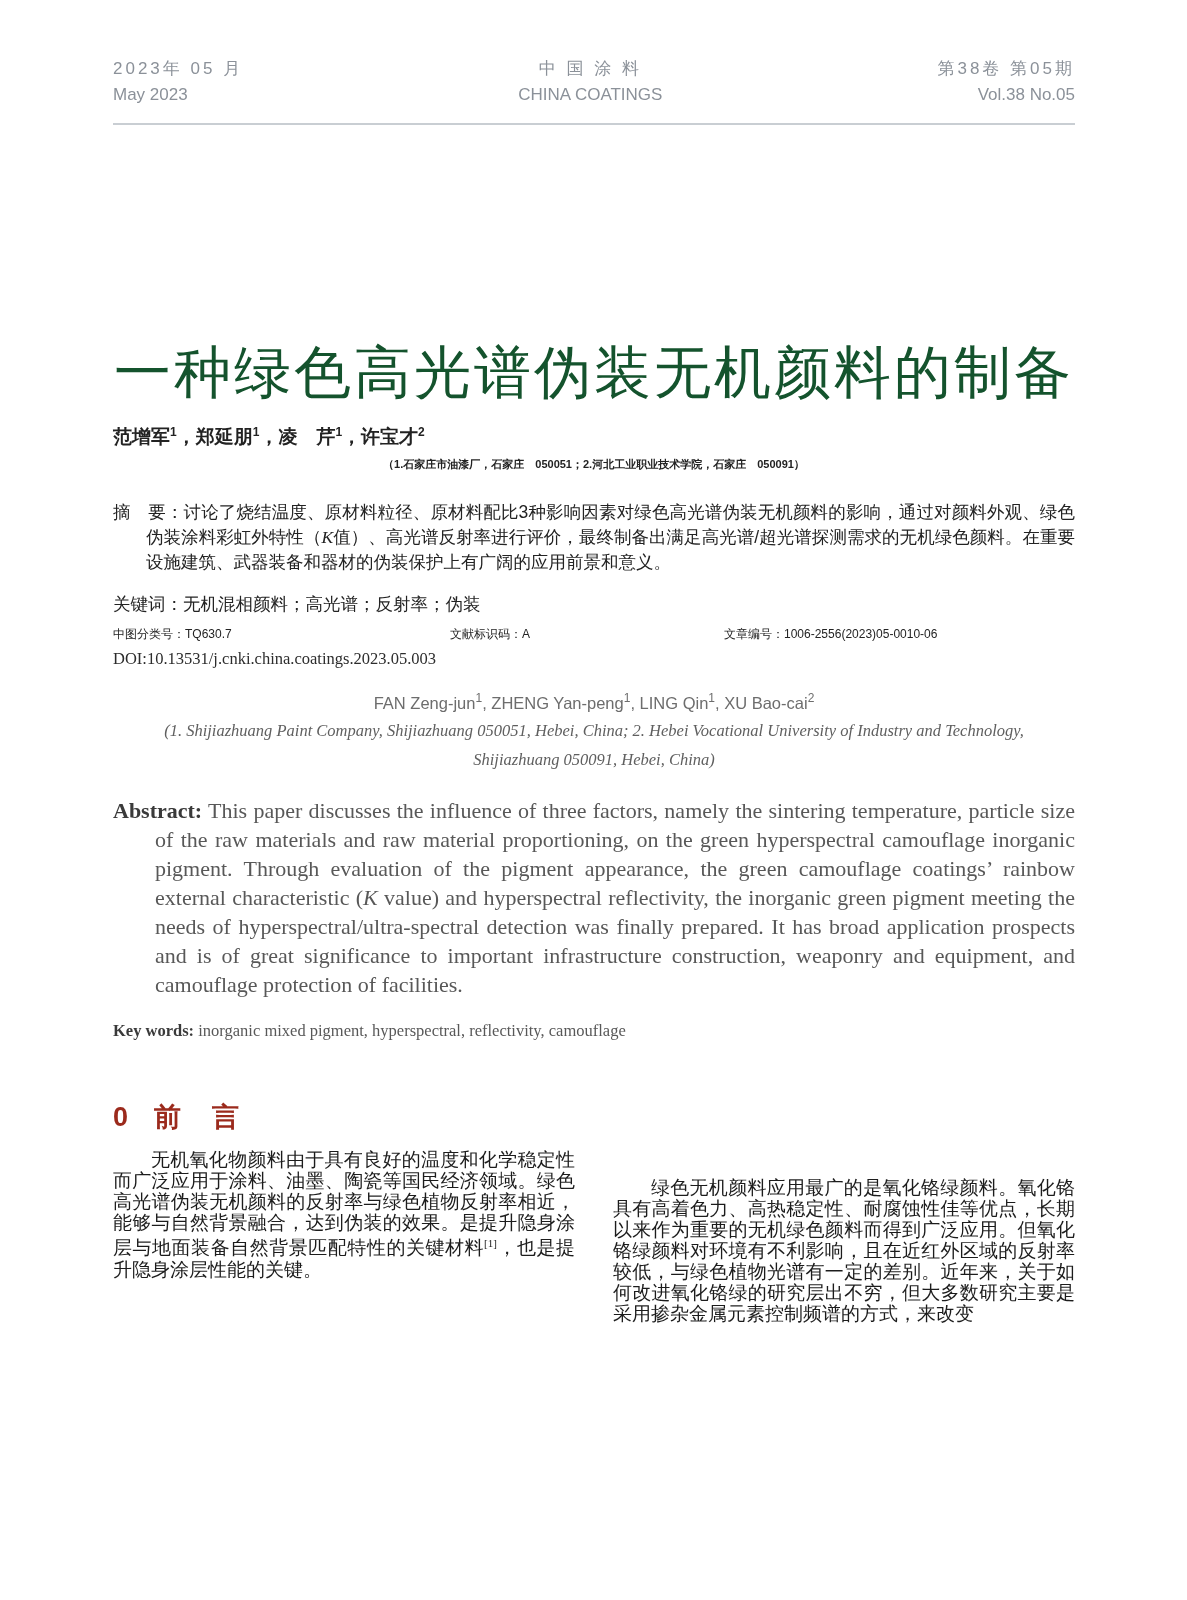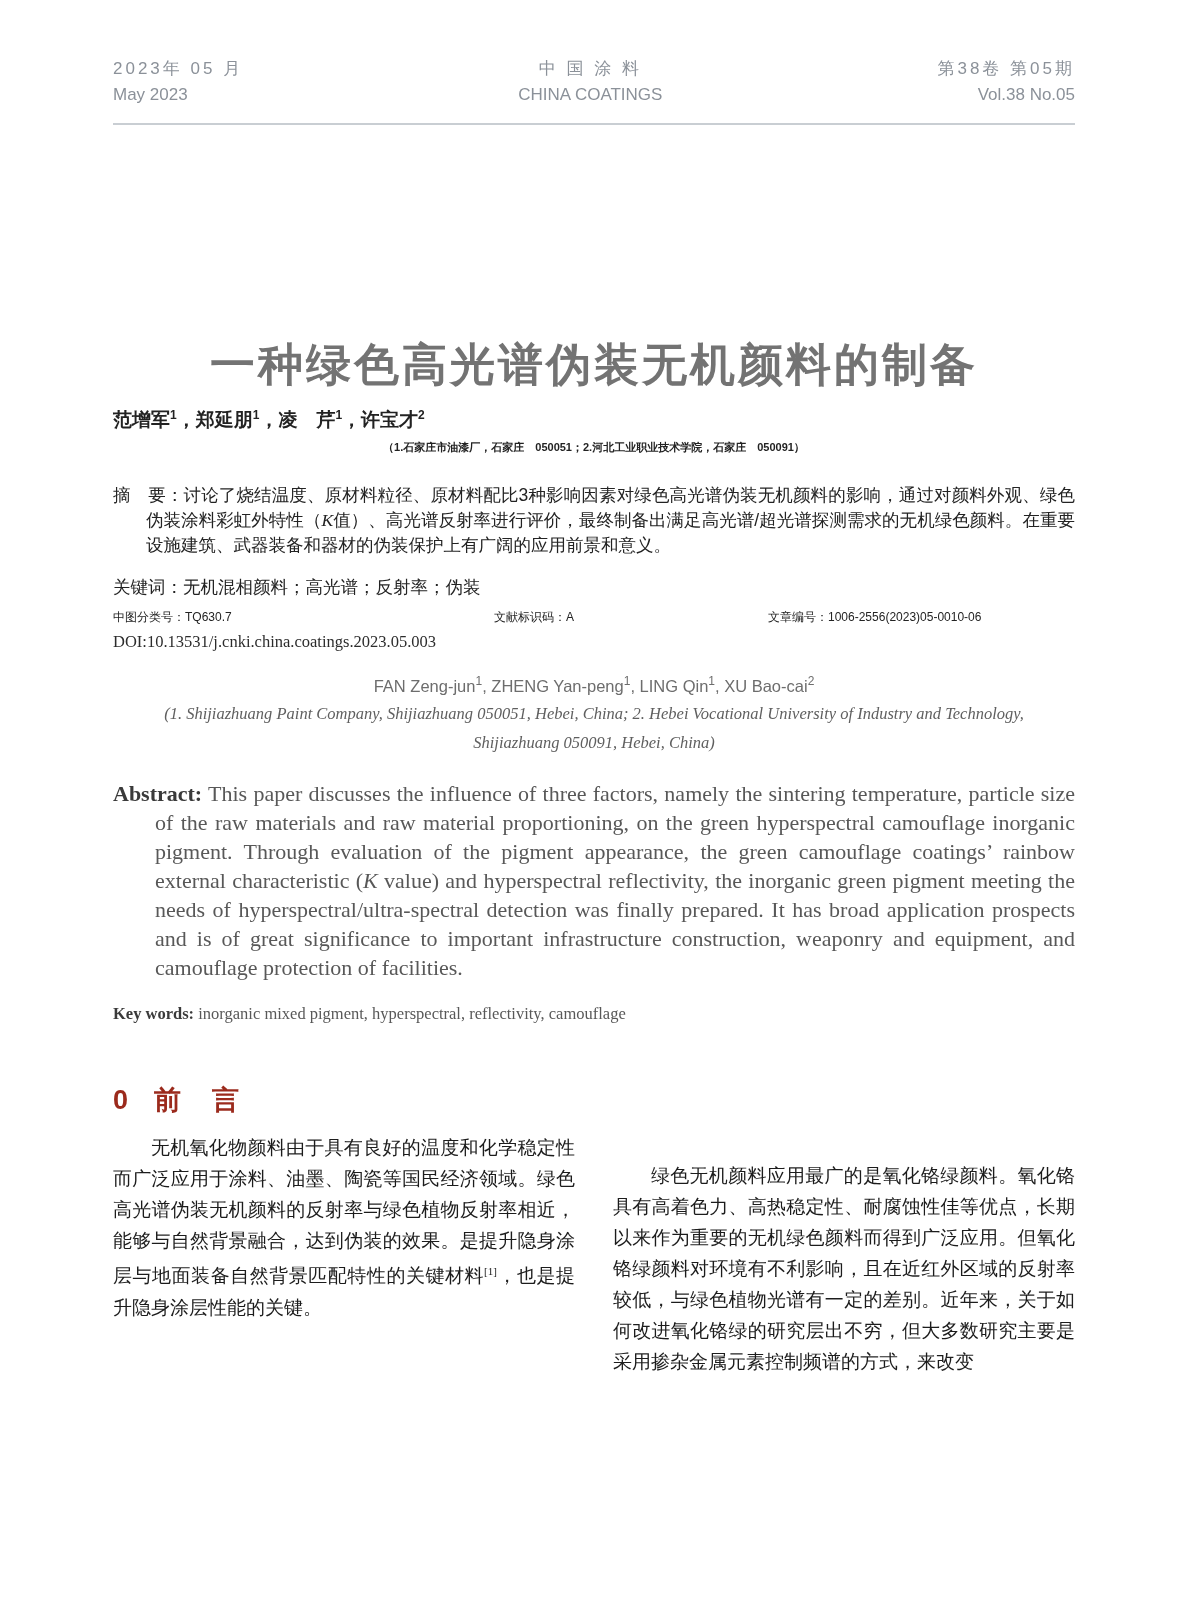--- a/index.html
+++ b/index.html
@@ -20,37 +20,37 @@
     color:#8b9199;font-size:17px;line-height:1.55;
     border-bottom:2px solid #c9ced3;padding-bottom:14px;
   }
   .jheader .cell{white-space:nowrap;}
   .jheader .cell.center{text-align:center;}
   .jheader .cell.right{text-align:right;}
   .jheader .cn{letter-spacing:3px;}
   
   .title-cn{
     margin-top:210px;text-align:center;
-    font-size:45px;font-weight:bold;letter-spacing:3px;
-    color:#737373;
+    font-size:57px;font-weight:normal;letter-spacing:3px;
+    color:#14532d;
   }
   .authors-cn{margin-top:12px;text-align:left;font-size:19px;font-weight:bold;color:#222;}
   .authors-cn sup,.authors-en sup{font-size:12px;}
   .affil-cn{margin-top:7px;text-align:center;font-size:11px;font-weight:bold;color:#222;}
   
   .abs-cn{
     margin-top:28px;font-size:17.5px;line-height:25px;color:#232323;
     text-align:justify;padding-left:33px;text-indent:-33px;font-weight:500;
   }
   .abs-cn .k, .abs-en .k{font-style:italic;font-family:"Liberation Serif",serif;}
   .kw-cn{margin-top:6px;font-size:17.5px;color:#232323;font-weight:500;}
   
   .meta-row{display:flex;margin-top:10px;font-size:12px;color:#232323;font-weight:500;}
   .meta-row .m1{width:337px;}
-  .meta-row .m2{width:274px;margin-left:44px;}
+  .meta-row .m2{width:274px;}
   .meta-row .m3{flex:1;}
   .doi{margin-top:6px;font-size:16.5px;font-family:"Liberation Serif",serif;color:#2c2c2c;}
   
   .title-en{
     margin:104px auto 0 auto;max-width:920px;text-align:center;
     font-family:"Liberation Serif",serif;font-weight:bold;
     font-size:31px;line-height:1.45;color:#9b2a1c;
   }
   .authors-en{margin-top:22px;text-align:center;font-size:16.5px;color:#6d6d6d;}
   .affil-en{
@@ -67,21 +67,21 @@
   .abs-en .lbl,.kw-en .lbl{font-weight:bold;color:#3a3a3a;}
   .kw-en{margin-top:5px;font-family:"Liberation Serif",serif;font-size:16.5px;color:#585858;}
   
   .section-head{
     margin-top:58px;color:#9b2a1c;font-weight:bold;font-size:27px;letter-spacing:2px;
   }
   .section-head .num{margin-right:24px;}
   .columns{display:flex;gap:38px;margin-top:14px;}
   .col{width:462px;}
   .body-p{
-    font-family:"Liberation Serif",serif;font-size:19px;line-height:31px;
+    font-family:"Liberation Serif",serif;font-size:19px;line-height:21px;
     color:#1c1c1c;text-align:justify;text-indent:2em;margin:0;
   }
   .col.right .body-p{padding-top:28px;}
   .body-p sup{font-size:11px;}
   
   .footnote{
     margin-top:12px;border-top:2px solid #b9bec4;padding-top:9px;
     font-size:15.5px;line-height:25.5px;color:#3c3c3c;font-weight:500;
   }
 </style>

